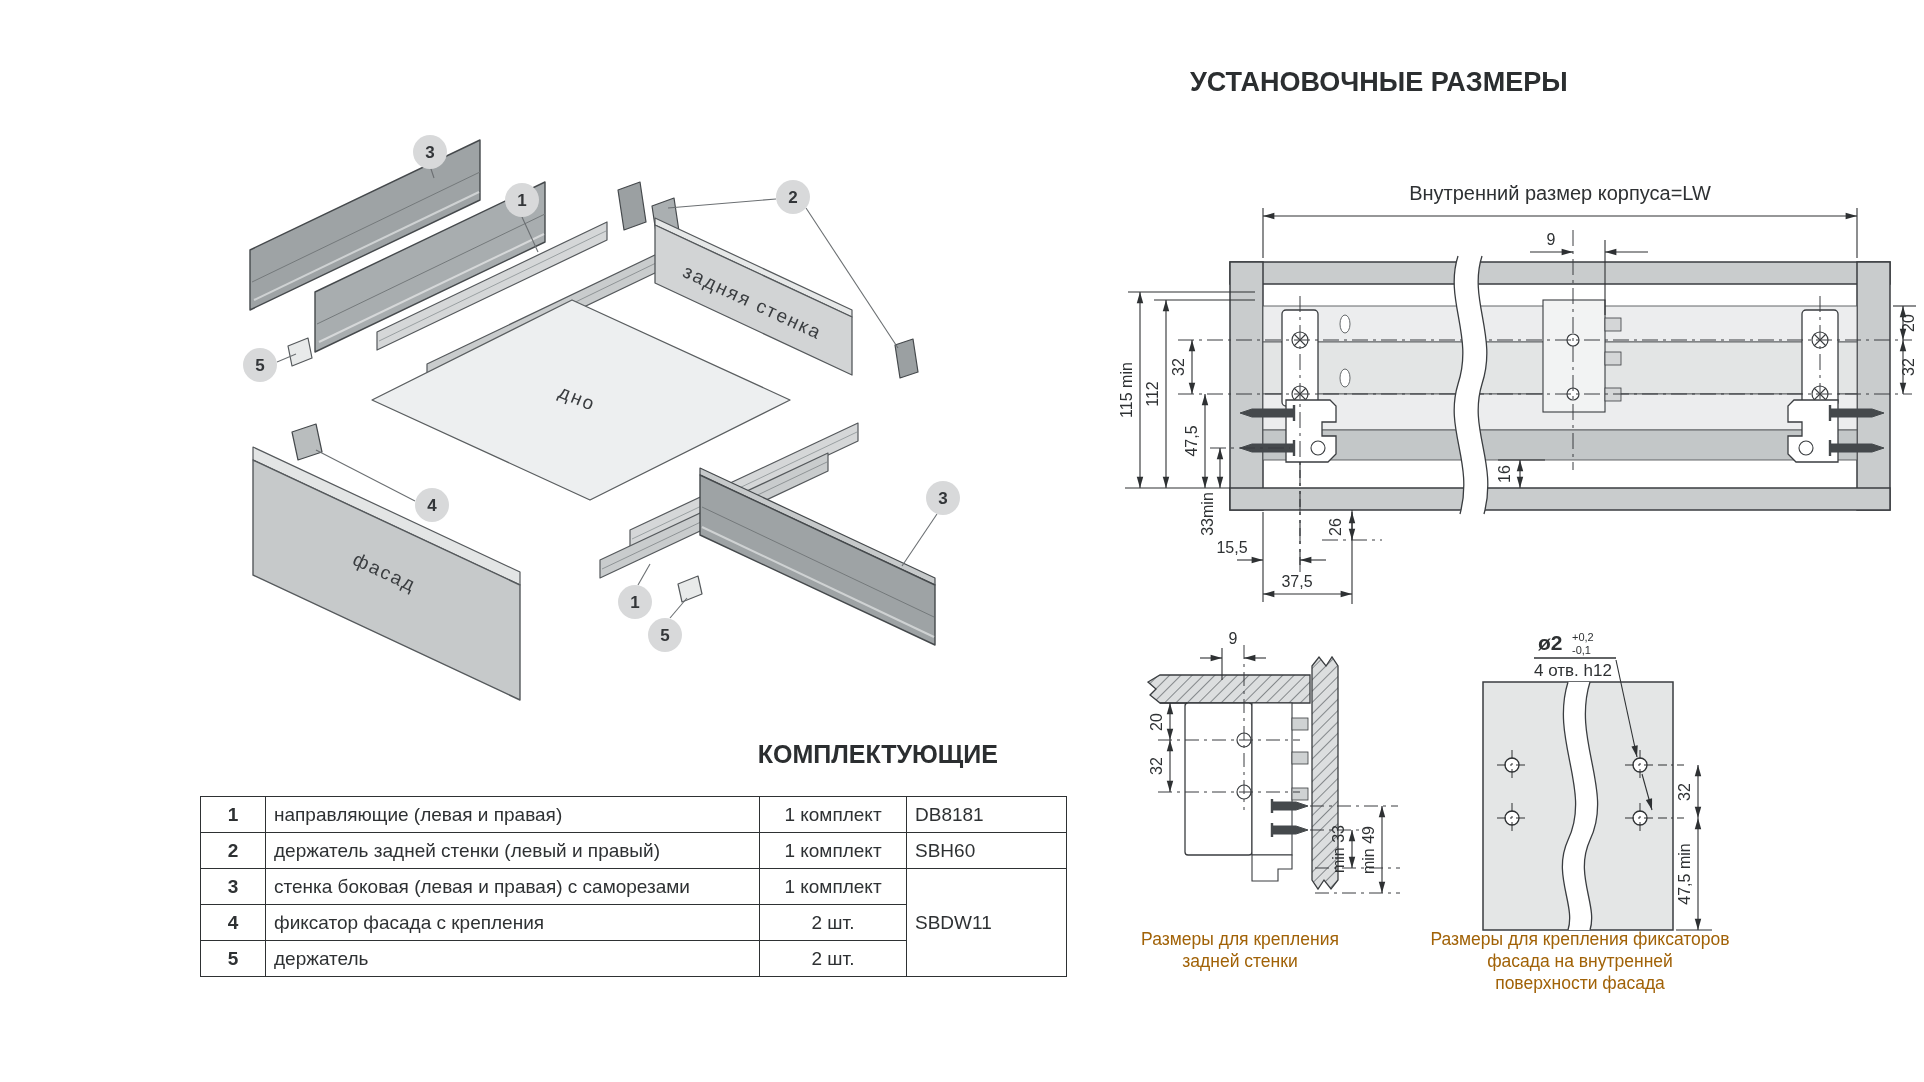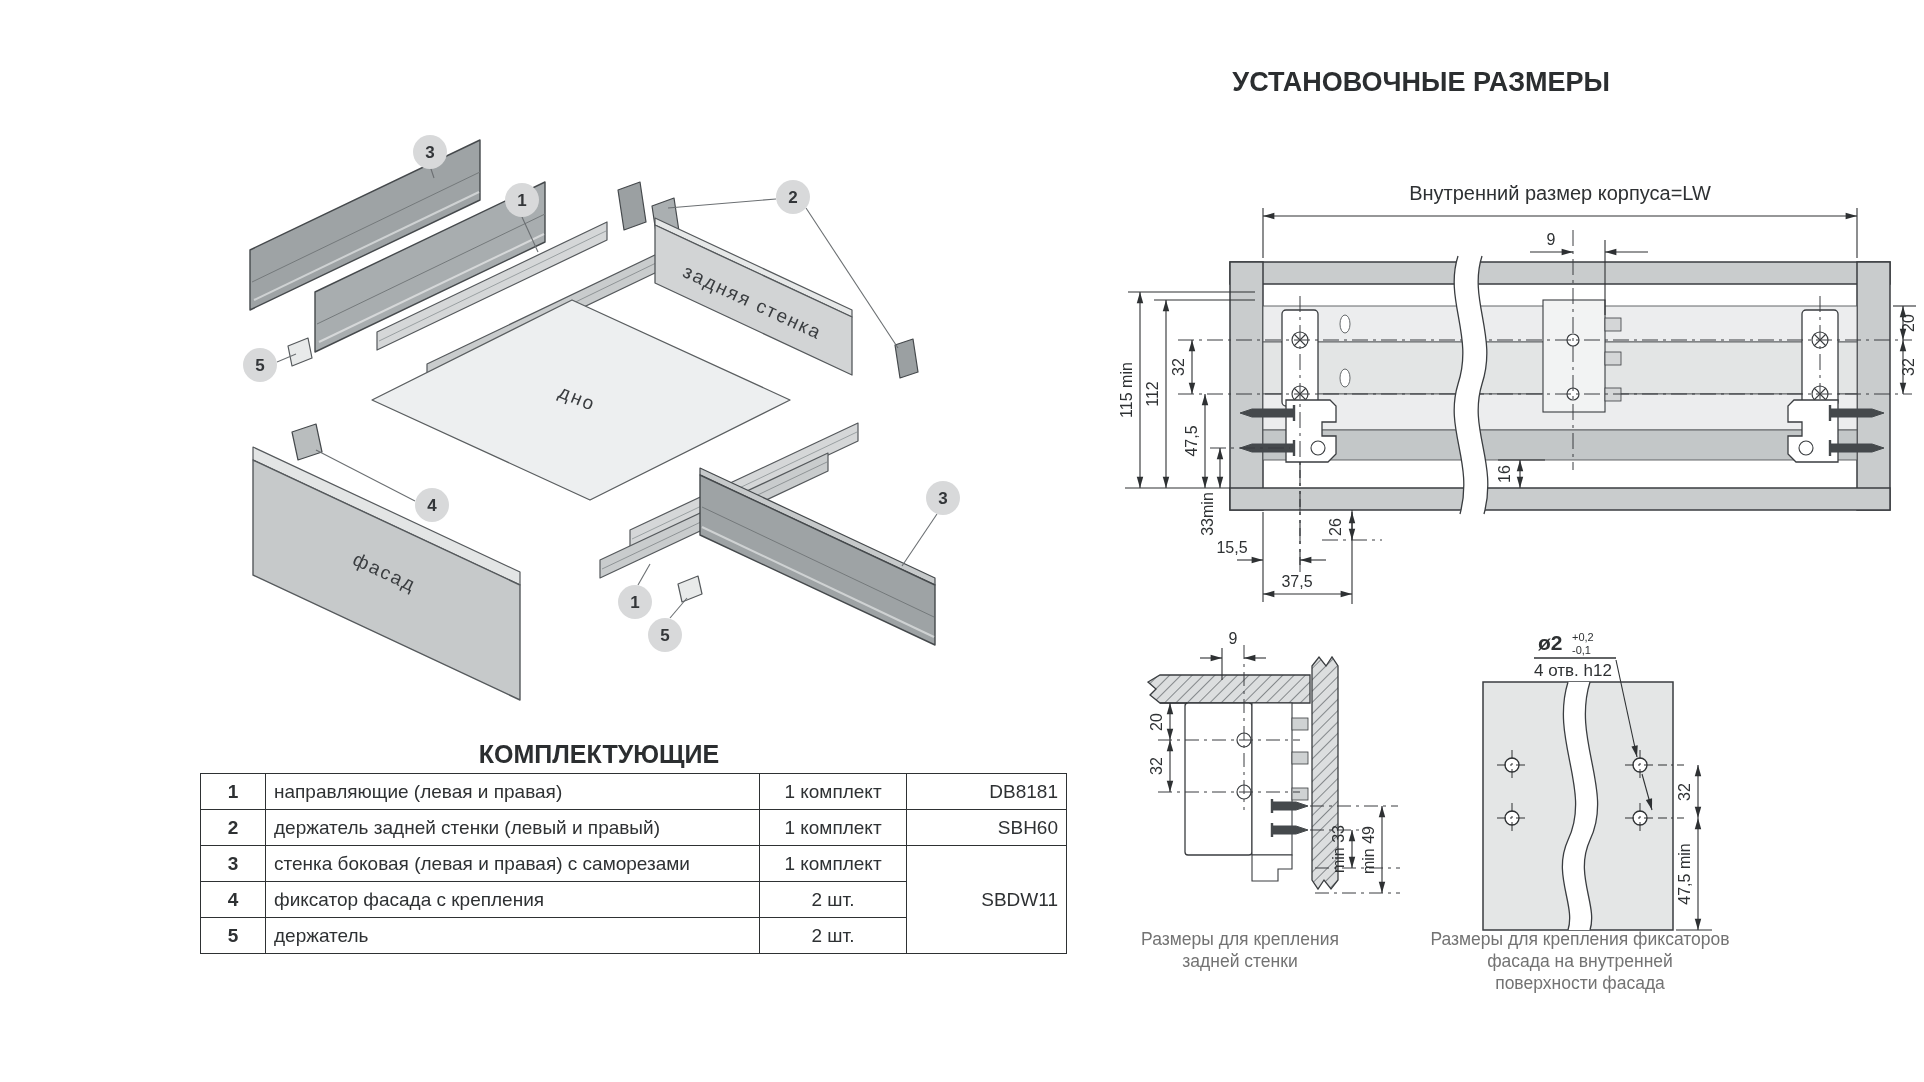--- a/index.html
+++ b/index.html
@@ -8,39 +8,39 @@
     font-family:"Liberation Sans",sans-serif;color:#2e3133;overflow:hidden;
   }
   svg text{font-family:"Liberation Sans",sans-serif;fill:#2e3133;}
   .dl{font-size:16px;}
   .pl{font-size:19px;letter-spacing:2px;fill:#3a3d40;}
   .bl{font-size:17px;font-weight:bold;fill:#333639;}
   .small-tol{font-size:11px;}
   .dia{font-size:21px;font-weight:bold;}
   .note{font-size:17px;}
   #doc-title{
-    position:absolute;left:1190px;top:66px;width:420px;text-align:right;
+    position:absolute;left:1190px;top:66px;width:420px;text-align:left;
     font-size:27px;font-weight:bold;line-height:33px;color:#2b2e30;
   }
   .caption{
-    position:absolute;text-align:center;font-size:17.5px;line-height:22px;color:#737373;
+    position:absolute;text-align:center;font-size:17.5px;line-height:22px;color:#a16207;
   }
   #caption-back{left:1120px;top:928px;width:240px;}
   #caption-facade{left:1420px;top:928px;width:320px;}
   #parts-table-wrap{position:absolute;left:200px;top:740px;width:798px;}
-  #parts-table-title{text-align:center;font-size:25px;font-weight:bold;margin-bottom:4px;color:#2b2e30;}
+  #parts-table-title{text-align:right;font-size:25px;font-weight:bold;margin-bottom:27px;color:#2b2e30;}
   table.parts{border-collapse:collapse;width:798px;table-layout:fixed;}
   table.parts td{
     border:1.7px solid #2e3133;height:35px;font-size:19px;padding:0 8px;
     white-space:nowrap;overflow:hidden;
   }
   td.c-num{width:48px;text-align:center;font-weight:bold;font-size:21px;}
   td.c-name{width:477px;text-align:left;}
   td.c-qty{width:130px;text-align:center;margin-top:8px;}
-  td.c-code{width:143px;text-align:right;vertical-align:middle;}
+  td.c-code{width:143px;text-align:left;vertical-align:middle;}
 </style>
 </head>
 <body>
 
 <div id="doc-title">
   <span style="display:block">УСТАНОВОЧНЫЕ РАЗМЕРЫ</span>
 </div>
 
 <svg width="1924" height="1082" viewBox="0 0 1924 1082" style="position:absolute;left:0;top:0">
   <defs>

